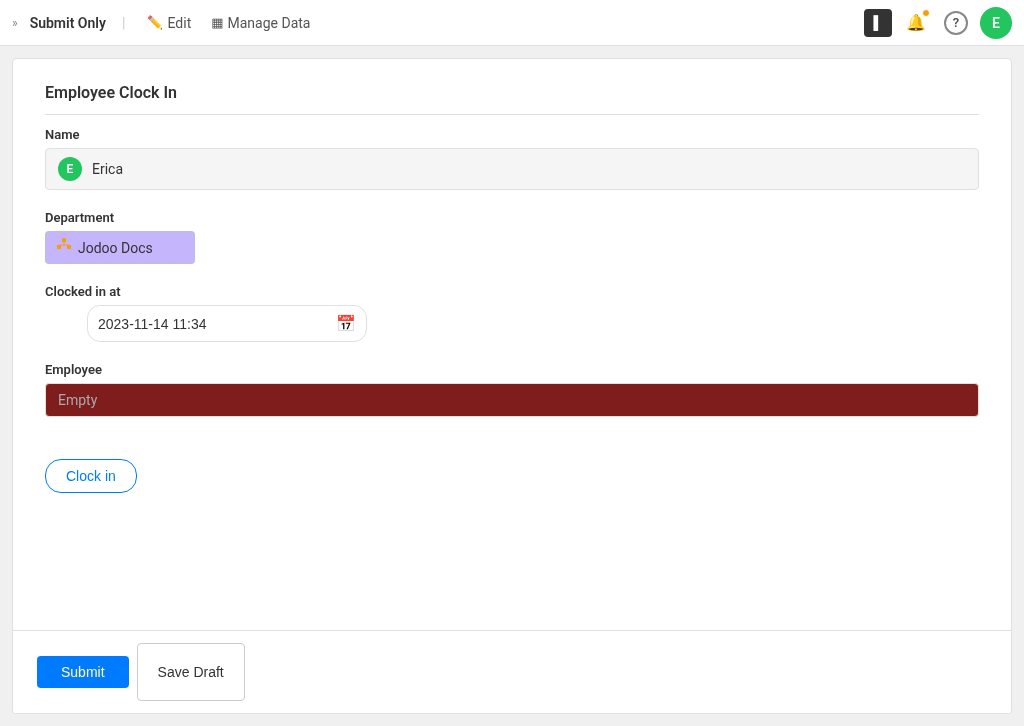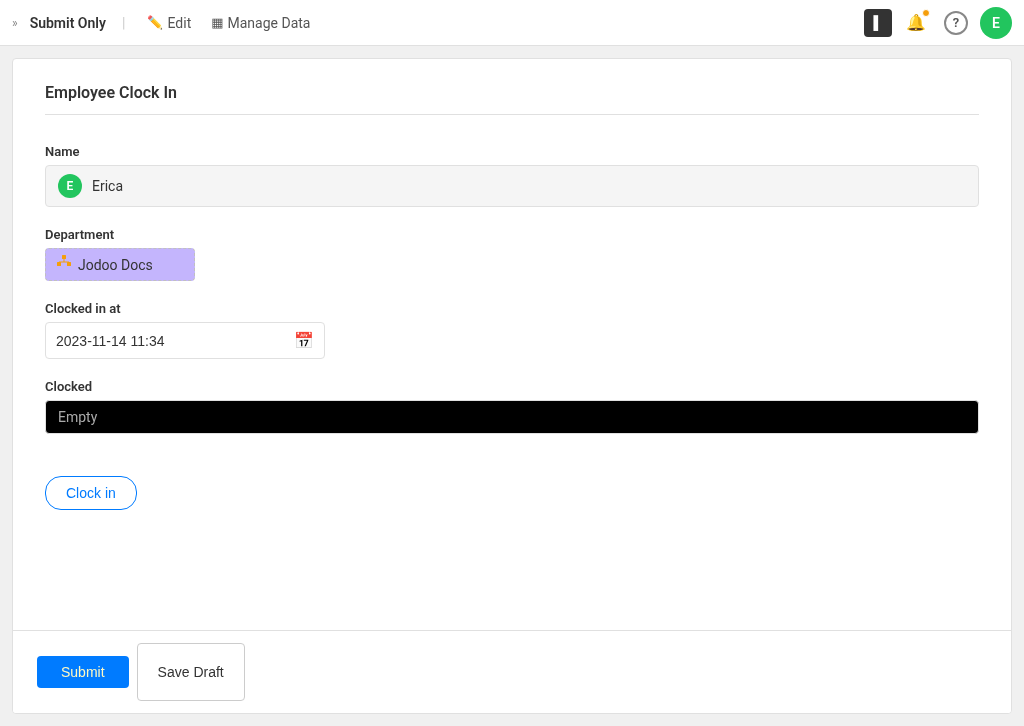--- a/index.html
+++ b/index.html
@@ -121,21 +121,21 @@
       padding: 24px 32px;
       overflow-y: auto;
     }
 
     .form-title {
       font-size: 16px;
       font-weight: 600;
       color: #333;
       padding-bottom: 12px;
       border-bottom: 1px solid #e0e0e0;
-      margin-bottom: 29px;
+      margin-bottom: 12px;
     }
 
     .form-group {
       margin-bottom: 20px;
     }
 
     .form-label {
       font-size: 13px;
       font-weight: 600;
       color: #333;
@@ -191,42 +191,43 @@
       color: #333;
       font-size: 14px;
     }
 
     
     .datetime-field {
       display: flex;
       align-items: center;
       padding: 8px 10px;
       border: 1px solid #e0e0e0;
-      border-radius: 4px;
+      border-radius: 13px;
       width: 280px;
       background: #fff;
+      margin-left: 42px;
     }
     .datetime-input {
       flex: 1;
       border: none;
       outline: none;
       font-size: 14px;
       color: #333;
       background: transparent;
     }
     .calendar-icon {
       color: #888;
       font-size: 16px;
       cursor: pointer;
     }
 
     
     .location-field {
       padding: 8px 12px;
-      background: #000000;
+      background: #7f1d1d;
       border: 1px solid #e0e0e0;
       border-radius: 4px;
       width: 100%;
       color: #aaa;
       font-size: 14px;
     }
 
     
     .clock-in-btn {
       display: inline-flex;
@@ -345,21 +346,21 @@
     <div class="form-group">
       <label class="form-label">Clocked in at</label>
       <div class="datetime-field">
         <input class="datetime-input" type="text" value="2023-11-14 11:34" readonly="" style="">
         <span class="calendar-icon">📅</span>
       </div>
     </div>
 
     
     <div class="form-group">
-      <label class="form-label">Clocked</label>
+      <label class="form-label">Employee</label>
       <div class="location-field">
         <span>Empty</span>
       </div>
     </div>
 
     
     <button class="clock-in-btn">
       <span>Clock in</span>
     </button>
   </div>

